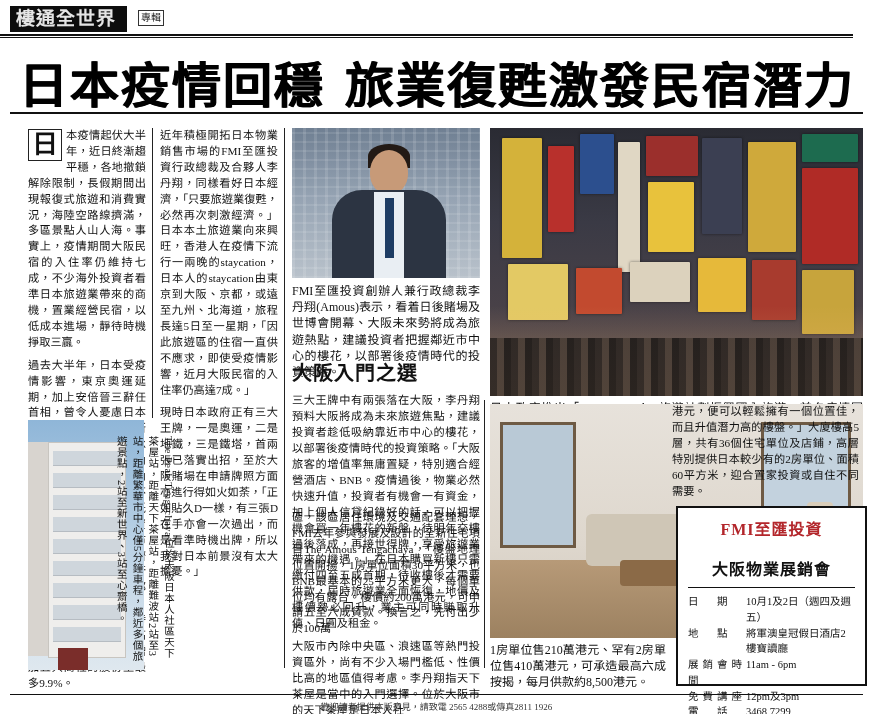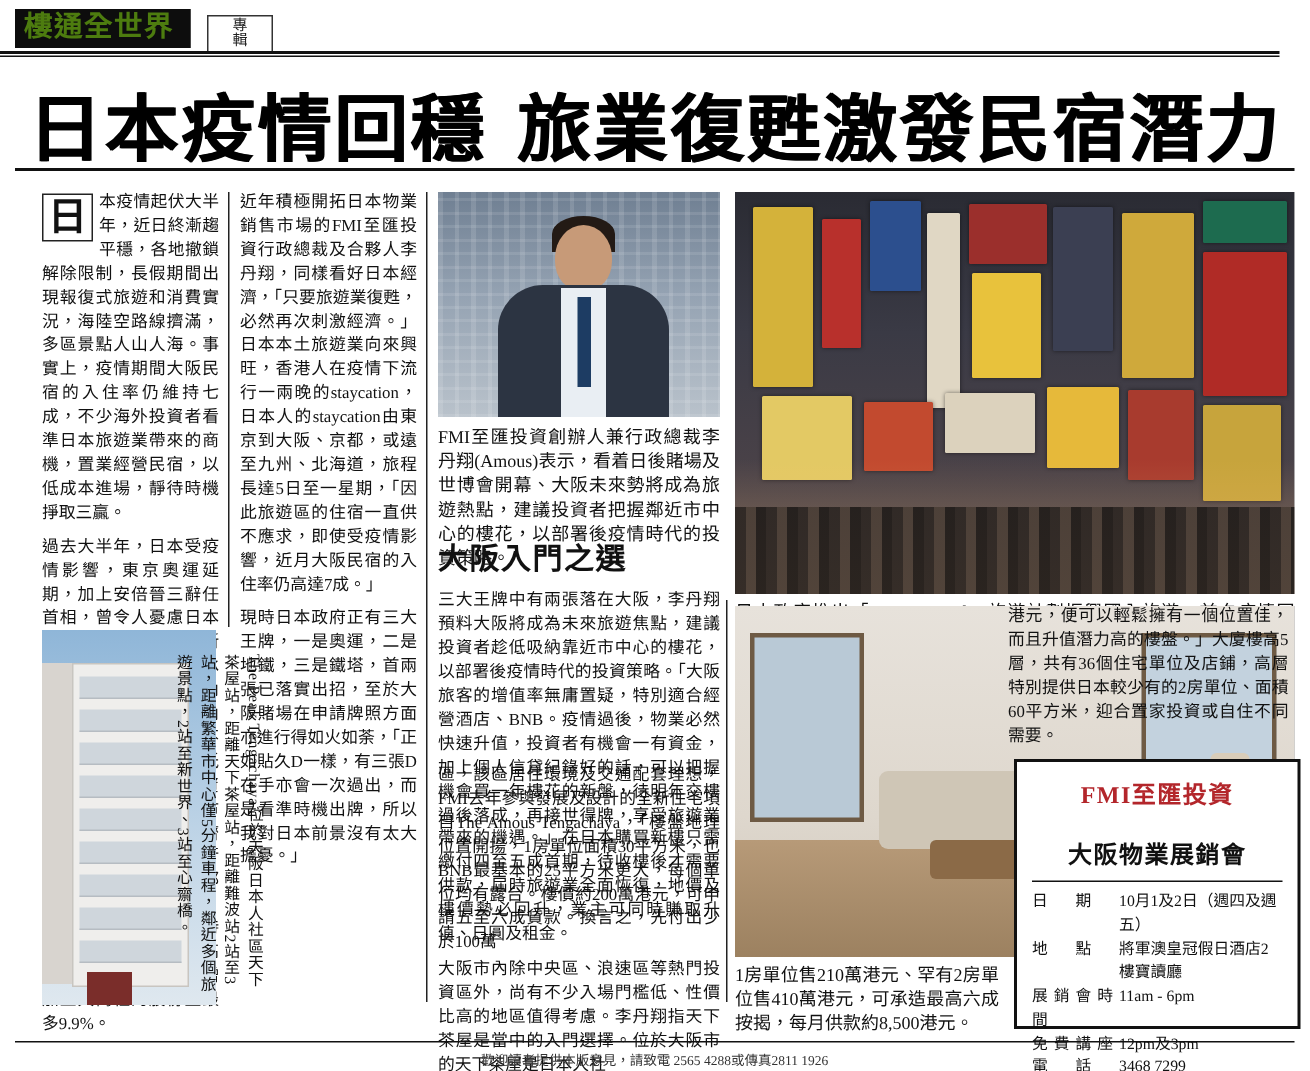--- a/index.html
+++ b/index.html
@@ -13,31 +13,31 @@
     overflow:hidden;
   }
   .page{position:relative;width:873px;height:714px;}
 
   
   .masthead{
     position:absolute;left:10px;top:6px;width:160px;height:30px;
   }
   .mast-box{
     position:absolute;left:0;top:0;
-    background:#0d0d0d;color:#4d7c0f;
+    background:#0d0d0d;color:#e5e5e5;
     font-family:"Liberation Serif","DejaVu Serif",serif;
     font-weight:bold;font-size:19px;letter-spacing:1px;
     padding:3px 8px 4px 6px;
     line-height:1;
     border-right:3px solid #0d0d0d;
   }
   .mast-tag{
     position:absolute;left:128px;top:4px;
     border:1px solid #333;color:#222;background:#fff;
-    font-size:10px;padding:2px 16px;line-height:1;
+    font-size:10px;padding:2px 2px;line-height:1;
   }
   .mast-rule{
     position:absolute;left:0;top:34px;width:853px;height:2px;background:#111;
   }
   .mast-rule2{
     position:absolute;left:0;top:37px;width:853px;height:1px;background:#111;
   }
 
   
   .headline{

